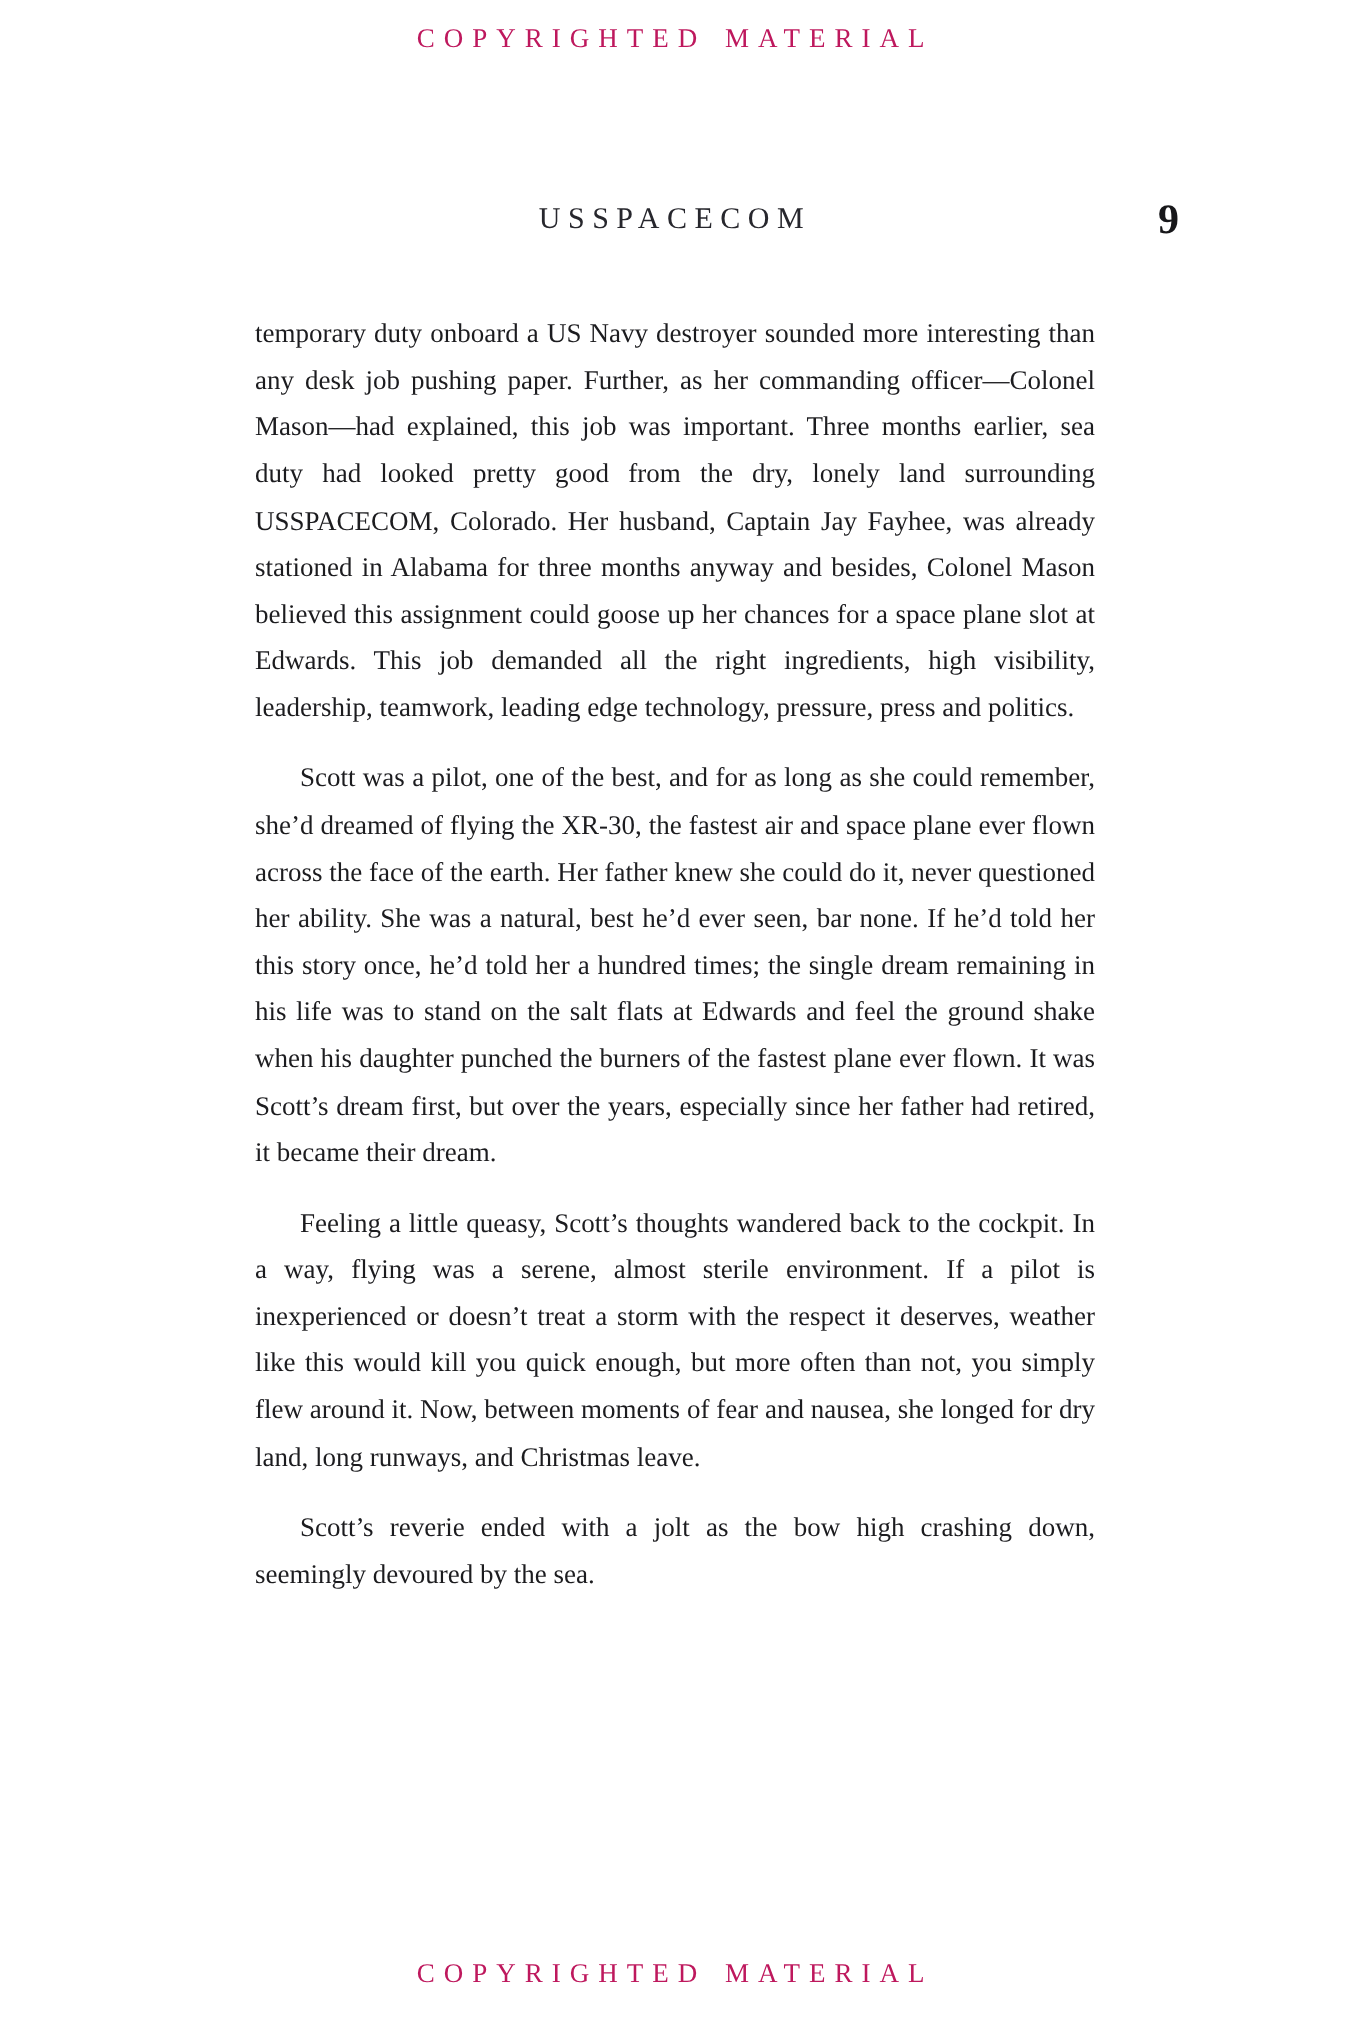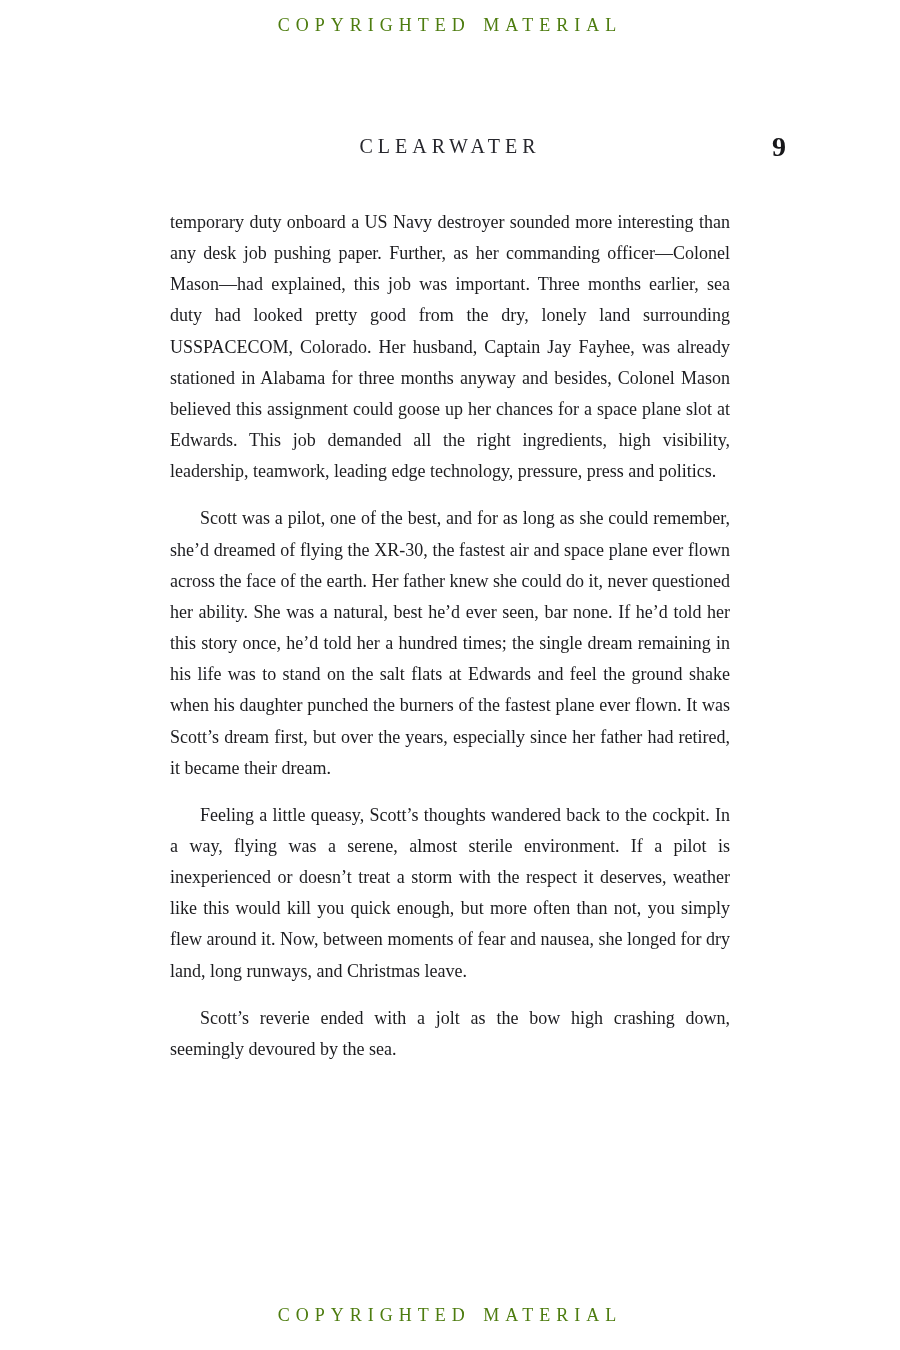--- a/index.html
+++ b/index.html
@@ -16,21 +16,21 @@
     font-family: "Liberation Serif", "DejaVu Serif", serif;
   }
   .copyright-banner {
     position: absolute;
     left: 0;
     width: 900px;
     text-align: center;
     font-variant: small-caps;
     font-size: 26px;
     letter-spacing: 6px;
-    color: #4d7c0f;
+    color: #be185d;
     text-transform: lowercase;
   }
   .copyright-banner.top { top: 8px; }
   .copyright-banner.bottom { top: 1298px; }
   .running-header {
     position: absolute;
     top: 131px;
     left: 0;
     width: 900px;
     height: 34px;
@@ -72,21 +72,21 @@
   }
 </style>
 </head>
 <body>
 
 <div class="page">
 
   <div class="copyright-banner top">Copyrighted Material</div>
 
   <div class="running-header">
-    <div class="running-title">CLEARWATER</div>
+    <div class="running-title">USSPACECOM</div>
     <div class="page-number">9</div>
   </div>
 
   <div class="body-text">
     <p class="no-indent">temporary duty onboard a US Navy destroyer sounded more interesting than any desk job pushing paper. Further, as her commanding officer—Colonel Mason—had explained, this job was important. Three months earlier, sea duty had looked pretty good from the dry, lonely land surrounding USSPACECOM, Colorado. Her husband, Captain Jay Fayhee, was already stationed in Alabama for three months anyway and besides, Colonel Mason believed this assignment could goose up her chances for a space plane slot at Edwards. This job demanded all the right ingredients, high visibility, leadership, teamwork, leading edge technology, pressure, press and politics.</p>
     <p>Scott was a pilot, one of the best, and for as long as she could remember, she’d dreamed of flying the XR-30, the fastest air and space plane ever flown across the face of the earth. Her father knew she could do it, never questioned her ability. She was a natural, best he’d ever seen, bar none. If he’d told her this story once, he’d told her a hundred times; the single dream remaining in his life was to stand on the salt flats at Edwards and feel the ground shake when his daughter punched the burners of the fastest plane ever flown. It was Scott’s dream first, but over the years, especially since her father had retired, it became their dream.</p>
     <p>Feeling a little queasy, Scott’s thoughts wandered back to the cockpit. In a way, flying was a serene, almost sterile environment. If a pilot is inexperienced or doesn’t treat a storm with the respect it deserves, weather like this would kill you quick enough, but more often than not, you simply flew around it. Now, between moments of fear and nausea, she longed for dry land, long runways, and Christmas leave.</p>
     <p>Scott’s reverie ended with a jolt as the bow high crashing down, seemingly devoured by the sea.</p>
   </div>
 

